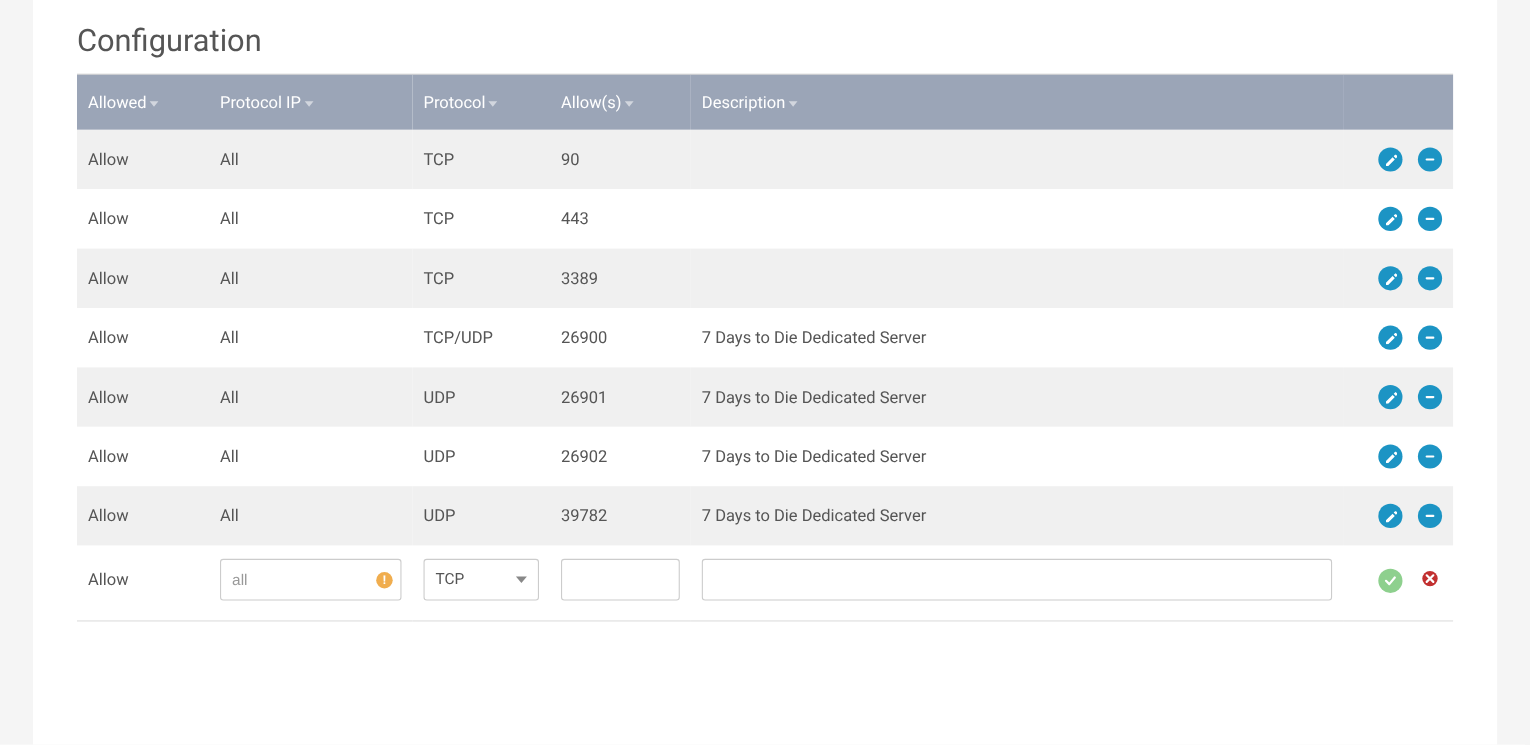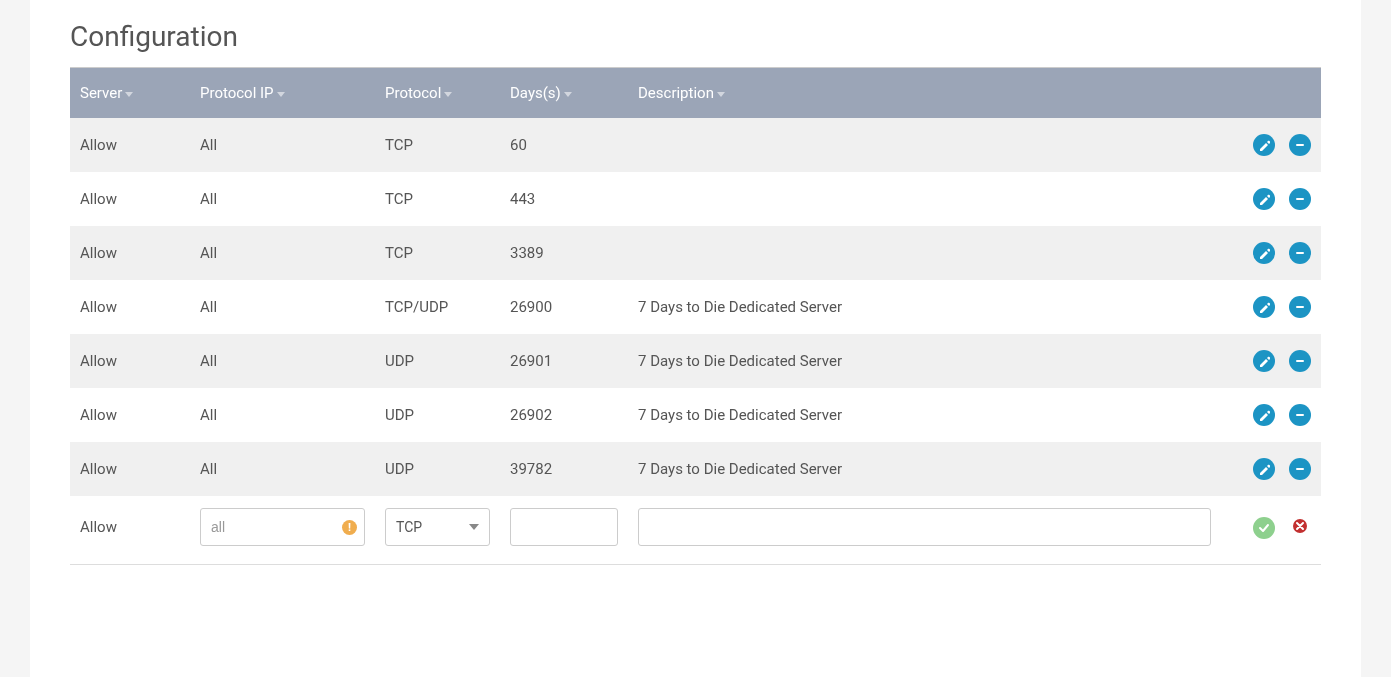--- a/index.html
+++ b/index.html
@@ -130,35 +130,35 @@
     <colgroup>
       <col class="col-action">
         <col class="col-ip">
         <col class="col-protocol">
       <col class="col-ports">
         <col class="col-desc">
         <col class="col-ops">
     </colgroup>
     <thead>
       <tr>
-        <th><span>Server</span><span class="caret"></span></th>
+        <th><span>Allowed</span><span class="caret"></span></th>
         <th><span>Protocol IP</span><span class="caret"></span></th>
         <th><span>Protocol</span><span class="caret"></span></th>
-        <th><span>Days(s)</span><span class="caret"></span></th>
+        <th><span>Allow(s)</span><span class="caret"></span></th>
         <th><span>Description</span><span class="caret"></span></th>
         <th></th>
       </tr>
     </thead>
     <tbody id="rows-body">
 
     <tr class="odd">
           <td>Allow</td>
           <td>All</td>
           <td>TCP</td>
-          <td>60</td>
+          <td>90</td>
           <td></td>
           <td class="col-ops"><span class="op-btn">
               <svg viewBox="0 0 12 12">
                 <use href="#icon-edit"></use>
               </svg>
             </span><span class="op-btn">
               <svg viewBox="0 0 12 12">
                 <use href="#icon-remove"></use>
               </svg>
             </span></td>

